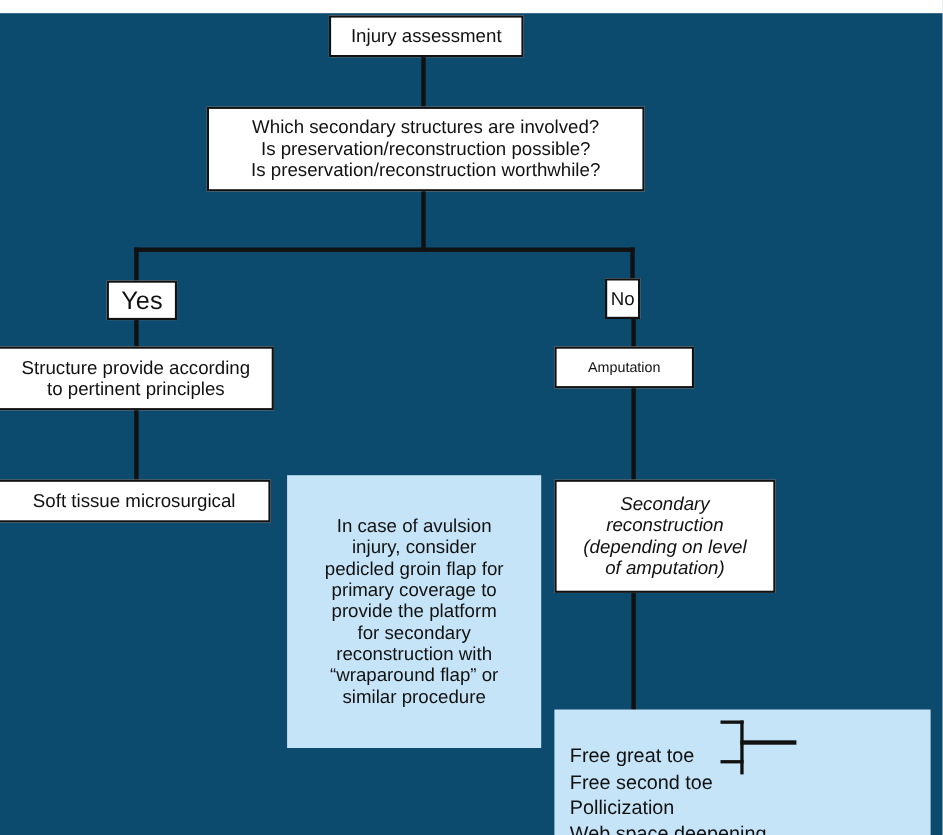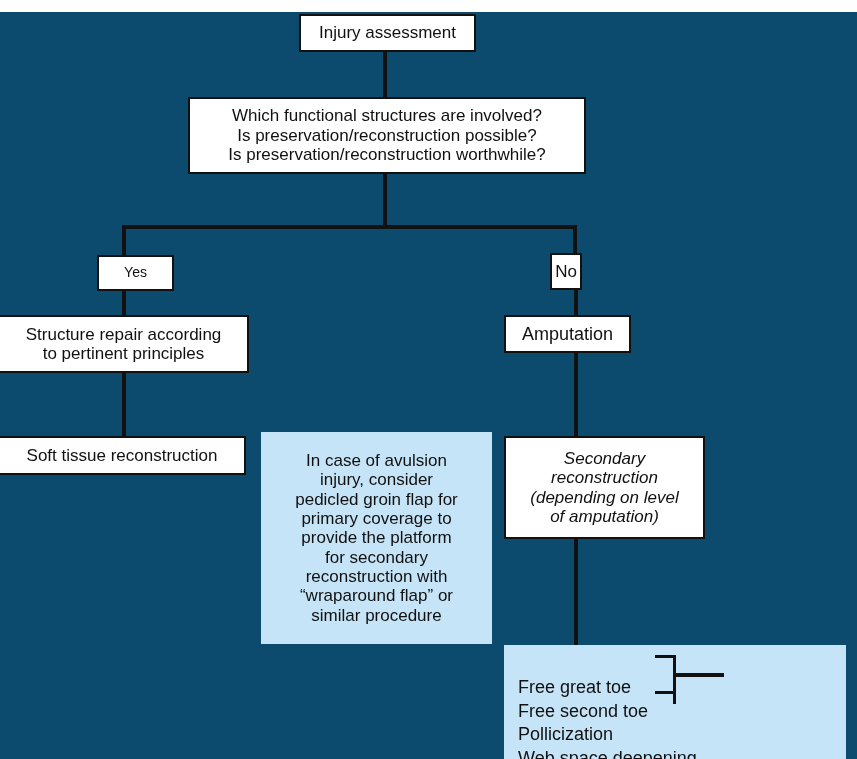--- a/index.html
+++ b/index.html
@@ -68,63 +68,63 @@
 
 <div id="canvas">
 
   <div class="node boxed" style="left:299px; top:2px; width:177px; height:38px; font-size:17px;">
     <span>Injury assessment</span>
   </div>
 
   <div class="connector" style="left:383px; top:40px; width:4px; height:45px;"></div>
 
   <div class="node boxed" style="left:188px; top:85px; width:398px; height:77px; font-size:17px; padding:2px 10px;">
-    <span>Which functional structures are involved?
+    <span>Which secondary structures are involved?
 Is preservation/reconstruction possible?
 Is preservation/reconstruction worthwhile?</span>
   </div>
 
   <div class="connector" style="left:383px; top:162px; width:4px; height:55px;"></div>
 
   <div class="connector" style="left:122px; top:213px; width:455px; height:4px;"></div>
 
   <div class="connector" style="left:122px; top:213px; width:4px; height:31px;"></div>
 
   <div class="connector" style="left:573px; top:213px; width:4px; height:28px;"></div>
 
-  <div class="node boxed" style="left:97px; top:243px; width:77px; height:36px; font-size:14px;">
+  <div class="node boxed" style="left:97px; top:243px; width:64px; height:36px; font-size:23px;">
     <span>Yes</span>
   </div>
 
   <div class="node boxed" style="left:550px; top:241px; width:32px; height:37px; font-size:17px;">
     <span>No</span>
   </div>
 
   <div class="connector" style="left:122px; top:279px; width:4px; height:25px;"></div>
 
   <div class="connector" style="left:574px; top:278px; width:4px; height:26px;"></div>
 
   <div class="node boxed" style="left:-2px; top:303px; width:251px; height:58px; font-size:17px; padding:2px 6px;">
-    <span>Structure repair according
+    <span>Structure provide according
 to pertinent principles</span>
   </div>
 
-  <div class="node boxed" style="left:504px; top:303px; width:127px; height:38px; font-size:18px;">
+  <div class="node boxed" style="left:504px; top:303px; width:127px; height:38px; font-size:13px;">
     <span>Amputation</span>
   </div>
 
   <div class="connector" style="left:122px; top:361px; width:4px; height:64px;"></div>
 
   <div class="connector" style="left:574px; top:341px; width:4px; height:84px;"></div>
 
   <div class="node boxed" style="left:-2px; top:424px; width:248px; height:39px; font-size:17px;">
-    <span>Soft tissue reconstruction</span>
+    <span>Soft tissue microsurgical</span>
   </div>
 
-  <div class="node callout" style="left:261px; top:420px; width:231px; height:212px; font-size:17px; padding:4px 8px;">
+  <div class="node callout" style="left:261px; top:420px; width:231px; height:248px; font-size:17px; padding:4px 8px;">
     <span>In case of avulsion
 injury, consider
 pedicled groin flap for
 primary coverage to
 provide the platform
 for secondary
 reconstruction with
 “wraparound flap” or
 similar procedure</span>
   </div>

